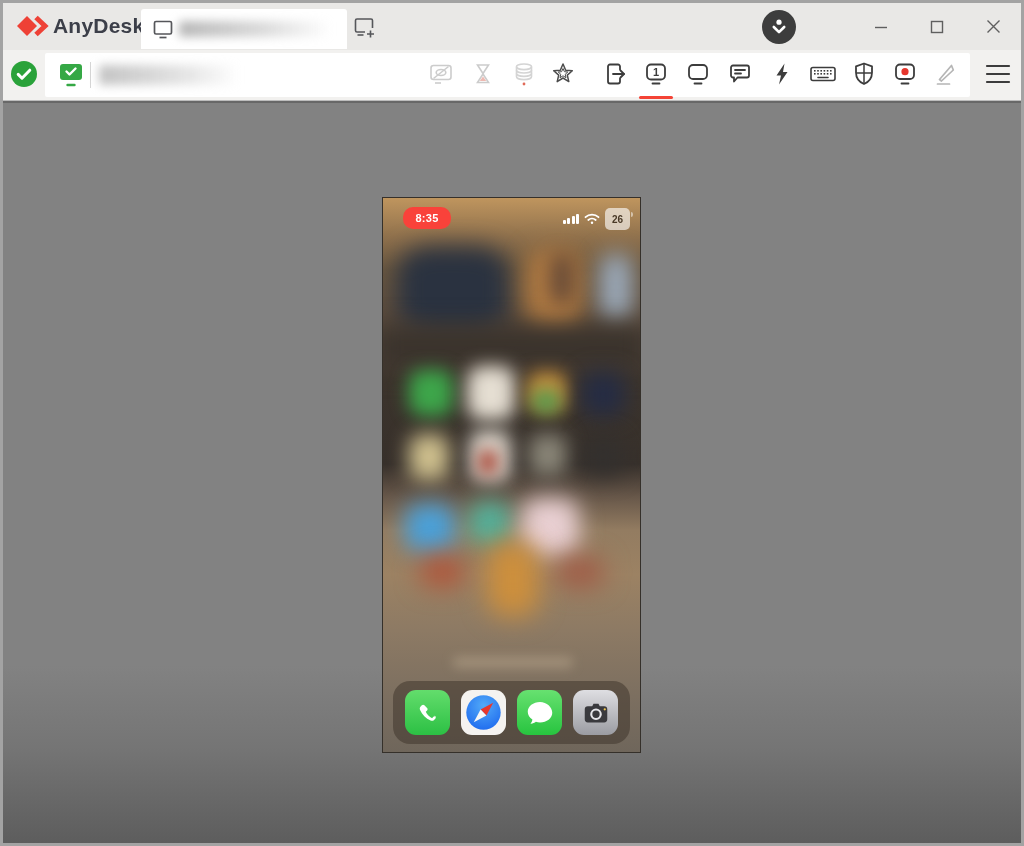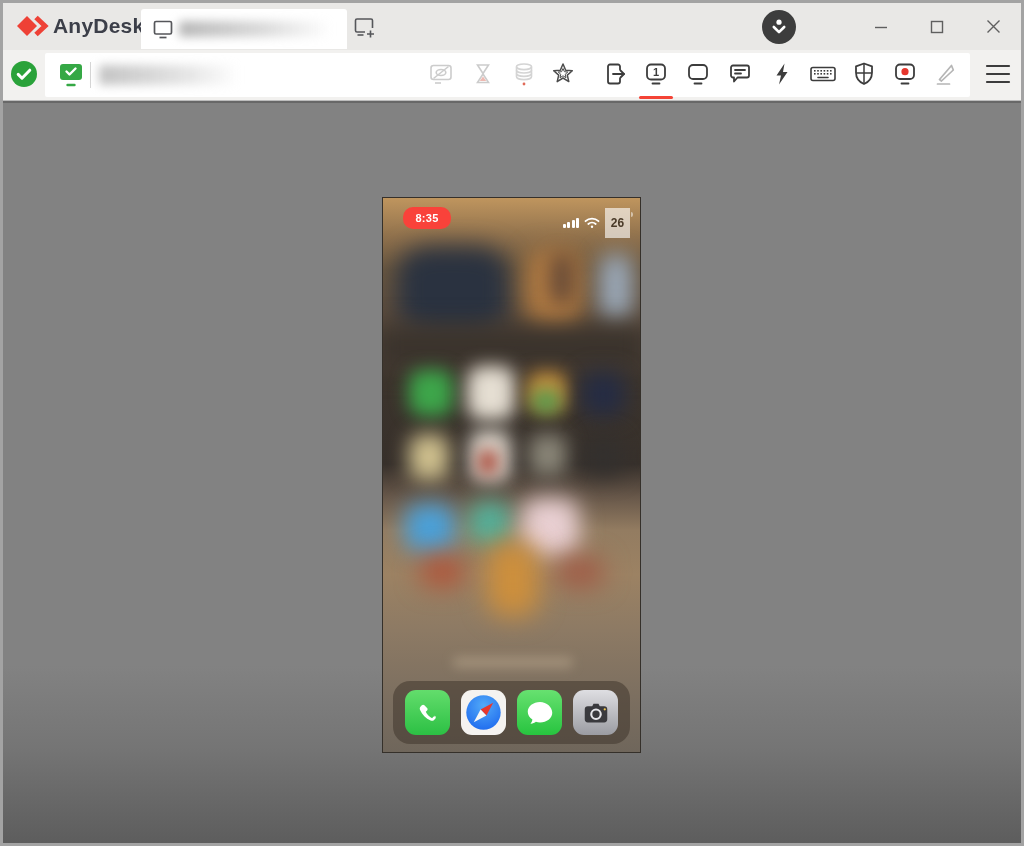--- a/index.html
+++ b/index.html
@@ -41,22 +41,22 @@
     box-shadow:0 0 0 1px #35302a; background:#6b5a48; overflow:hidden; }
   .wp { position:absolute; inset:0; overflow:hidden;
     background:linear-gradient(180deg,#bf955e 0%,#a9815099 7%,#6a573f 13%,#52443a 27%,#3c342c 33%,#37302b 48%,#68584a 54%,#937c61 60%,#9c8263 68%,#8d7a64 78%,#7c6f60 90%,#6f665b 100%); }
   .blob { position:absolute; border-radius:30%; }
   
   .time-pill { position:absolute; left:20px; top:9px; width:48px; height:22px; border-radius:10px;
     background:#f9423a; color:#fff; font-size:11px; font-weight:700; display:flex; align-items:center; justify-content:center; letter-spacing:.3px; }
   .sb-right { position:absolute; right:10px; top:10px; display:flex; align-items:center; gap:5px; }
   .sig { display:flex; align-items:flex-end; gap:1.5px; height:10px; }
   .sig span { width:3px; background:#fff; border-radius:1px; display:block; }
-  .battery { position:relative; width:25px; height:30px; border-radius:0; background:rgba(255,255,255,.62);
-    display:flex; align-items:center; justify-content:center; font-size:12px; font-weight:700; color:#4a3a28; }
+  .battery { position:relative; width:25px; height:22px; border-radius:5px; background:rgba(255,255,255,.62);
+    display:flex; align-items:center; justify-content:center; font-size:10px; font-weight:700; color:#4a3a28; }
   .battery:after { content:""; position:absolute; right:-3px; top:4px; width:2px; height:5px; background:rgba(255,255,255,.5); border-radius:0 2px 2px 0; }
   
   .dock { position:absolute; left:10px; right:10px; bottom:8px; height:63px; border-radius:17px;
     background:rgba(62,52,42,.52); display:flex; align-items:center; justify-content:space-between; padding:0 12px; }
   .app-tile { width:45px; height:45px; border-radius:11px; display:flex; align-items:center; justify-content:center; }
   .tile-phone { background:linear-gradient(180deg,#63dd6c,#2cc044); }
   .tile-safari { background:#f5f3f0; }
   .tile-messages { background:linear-gradient(180deg,#67e170,#27c43f); }
   .tile-camera { background:linear-gradient(180deg,#dedee2,#9b9ca2); }
 </style>

